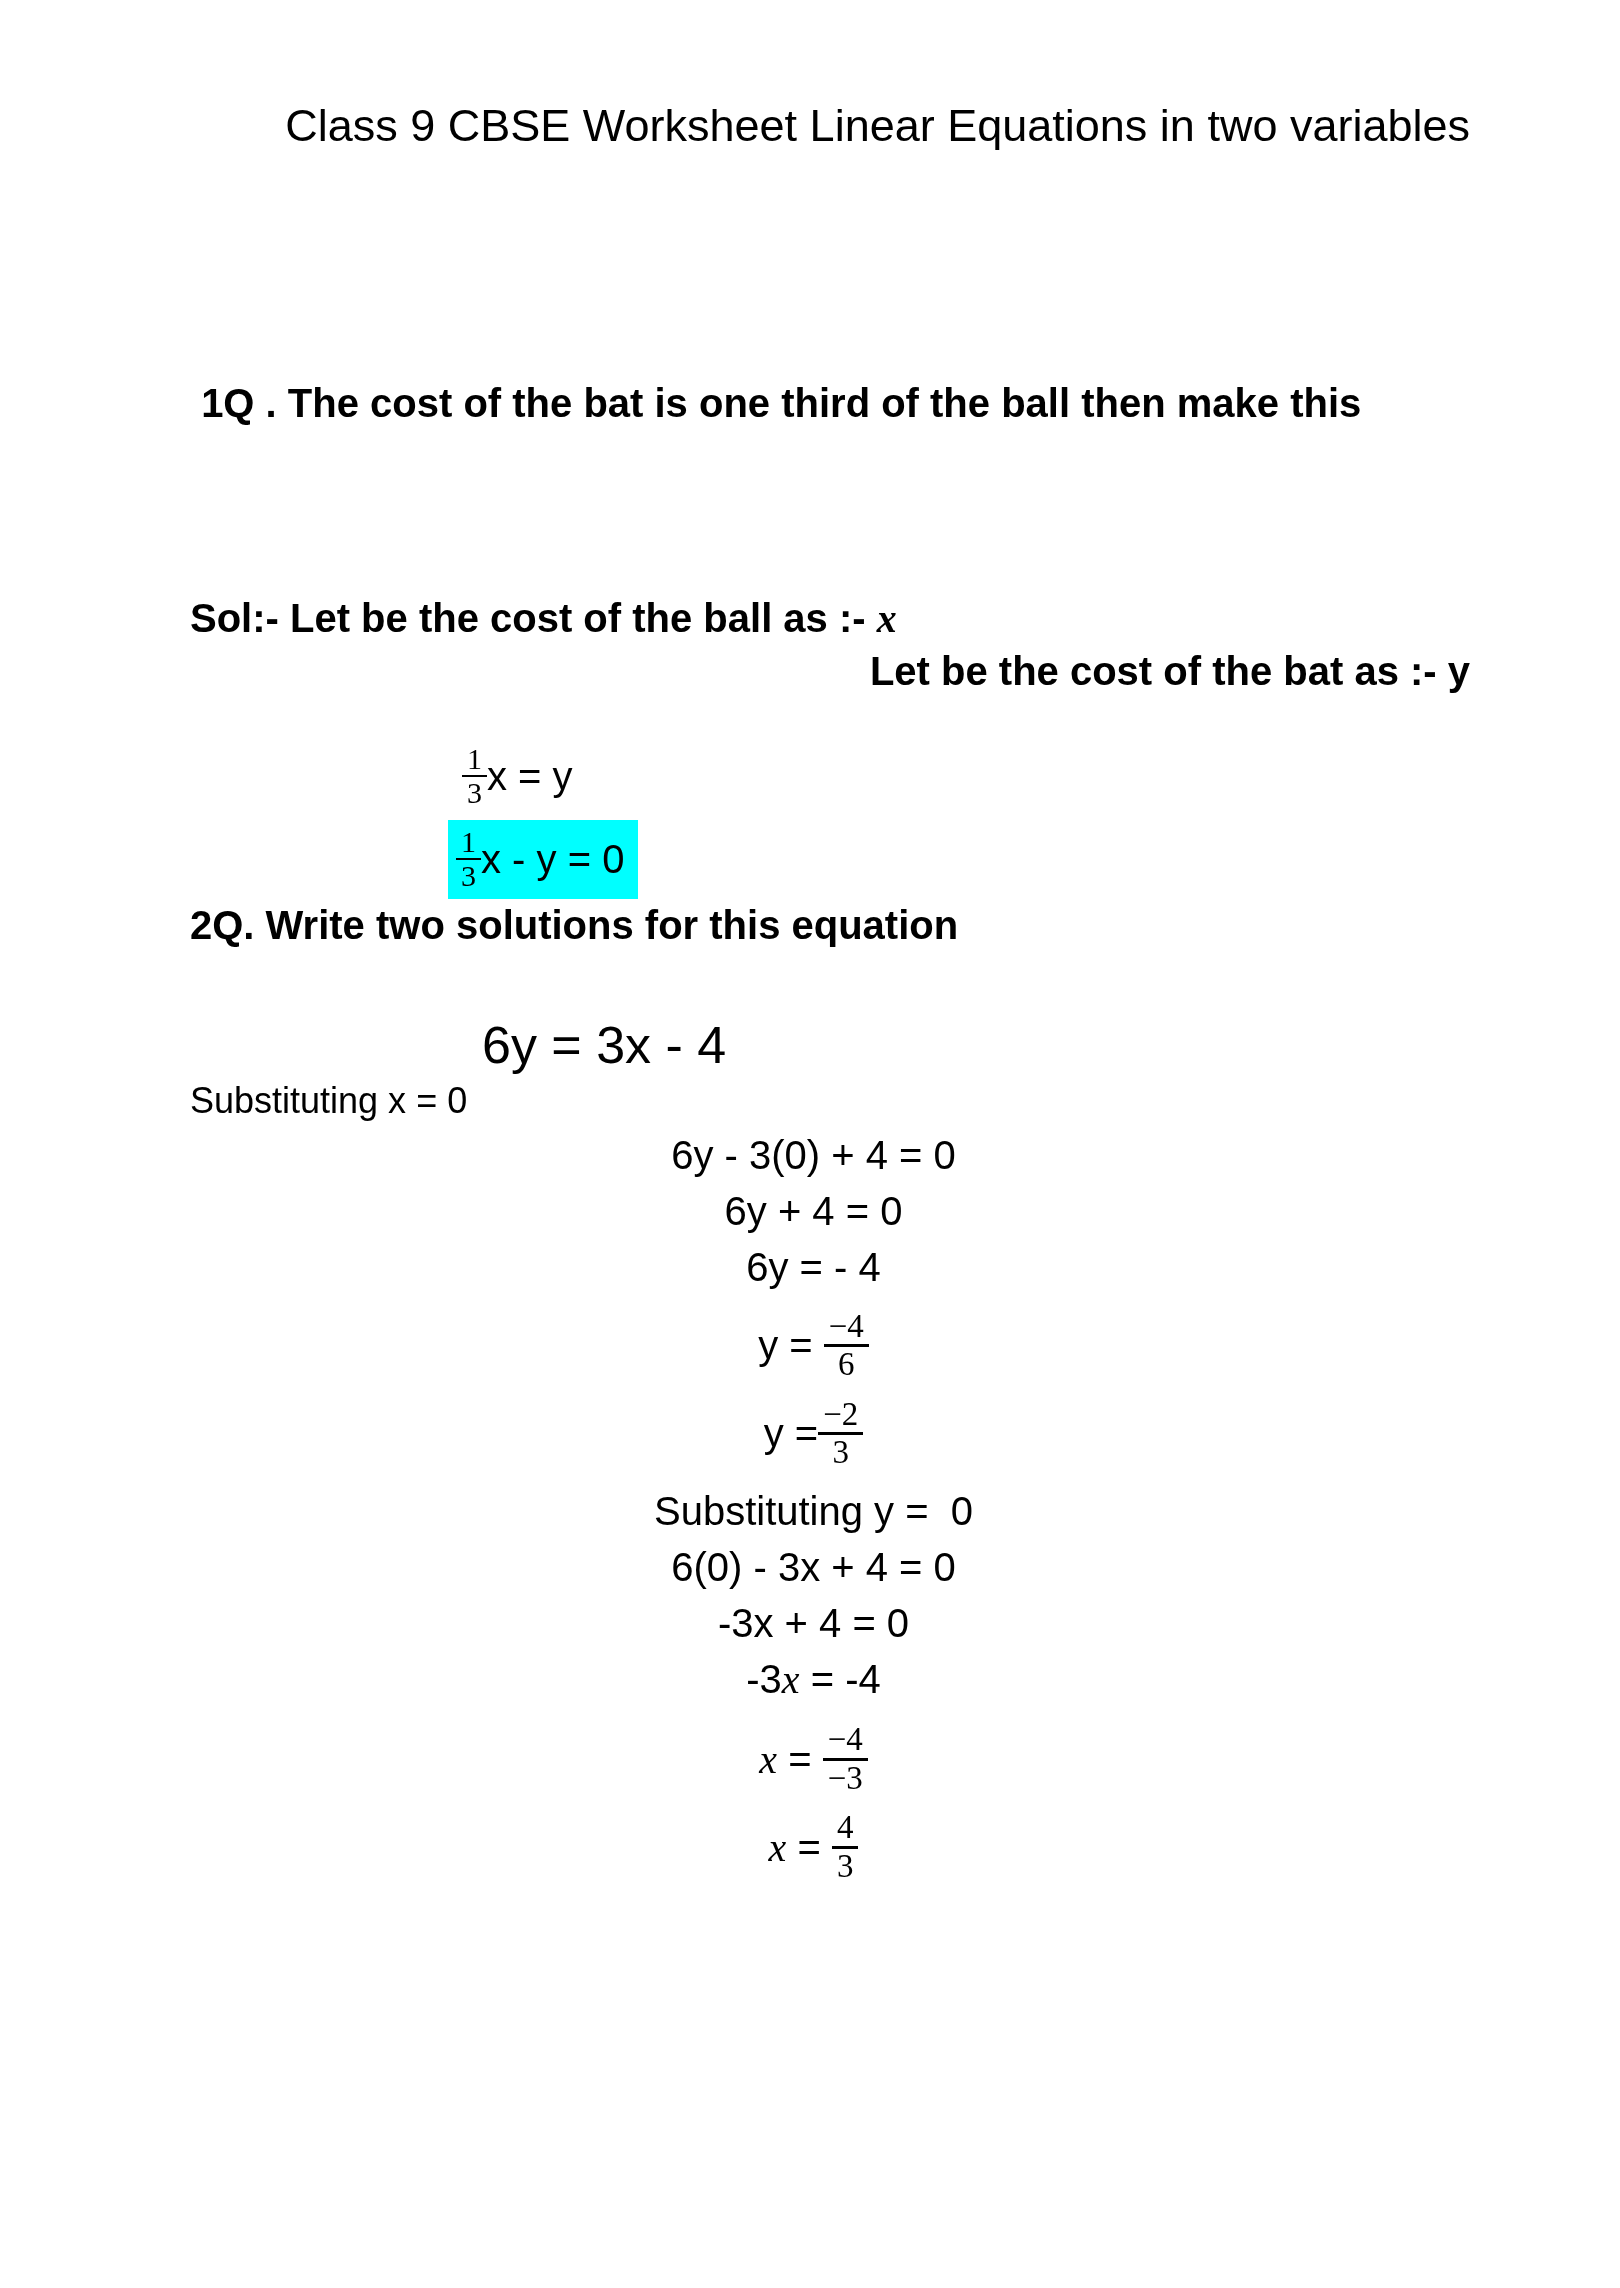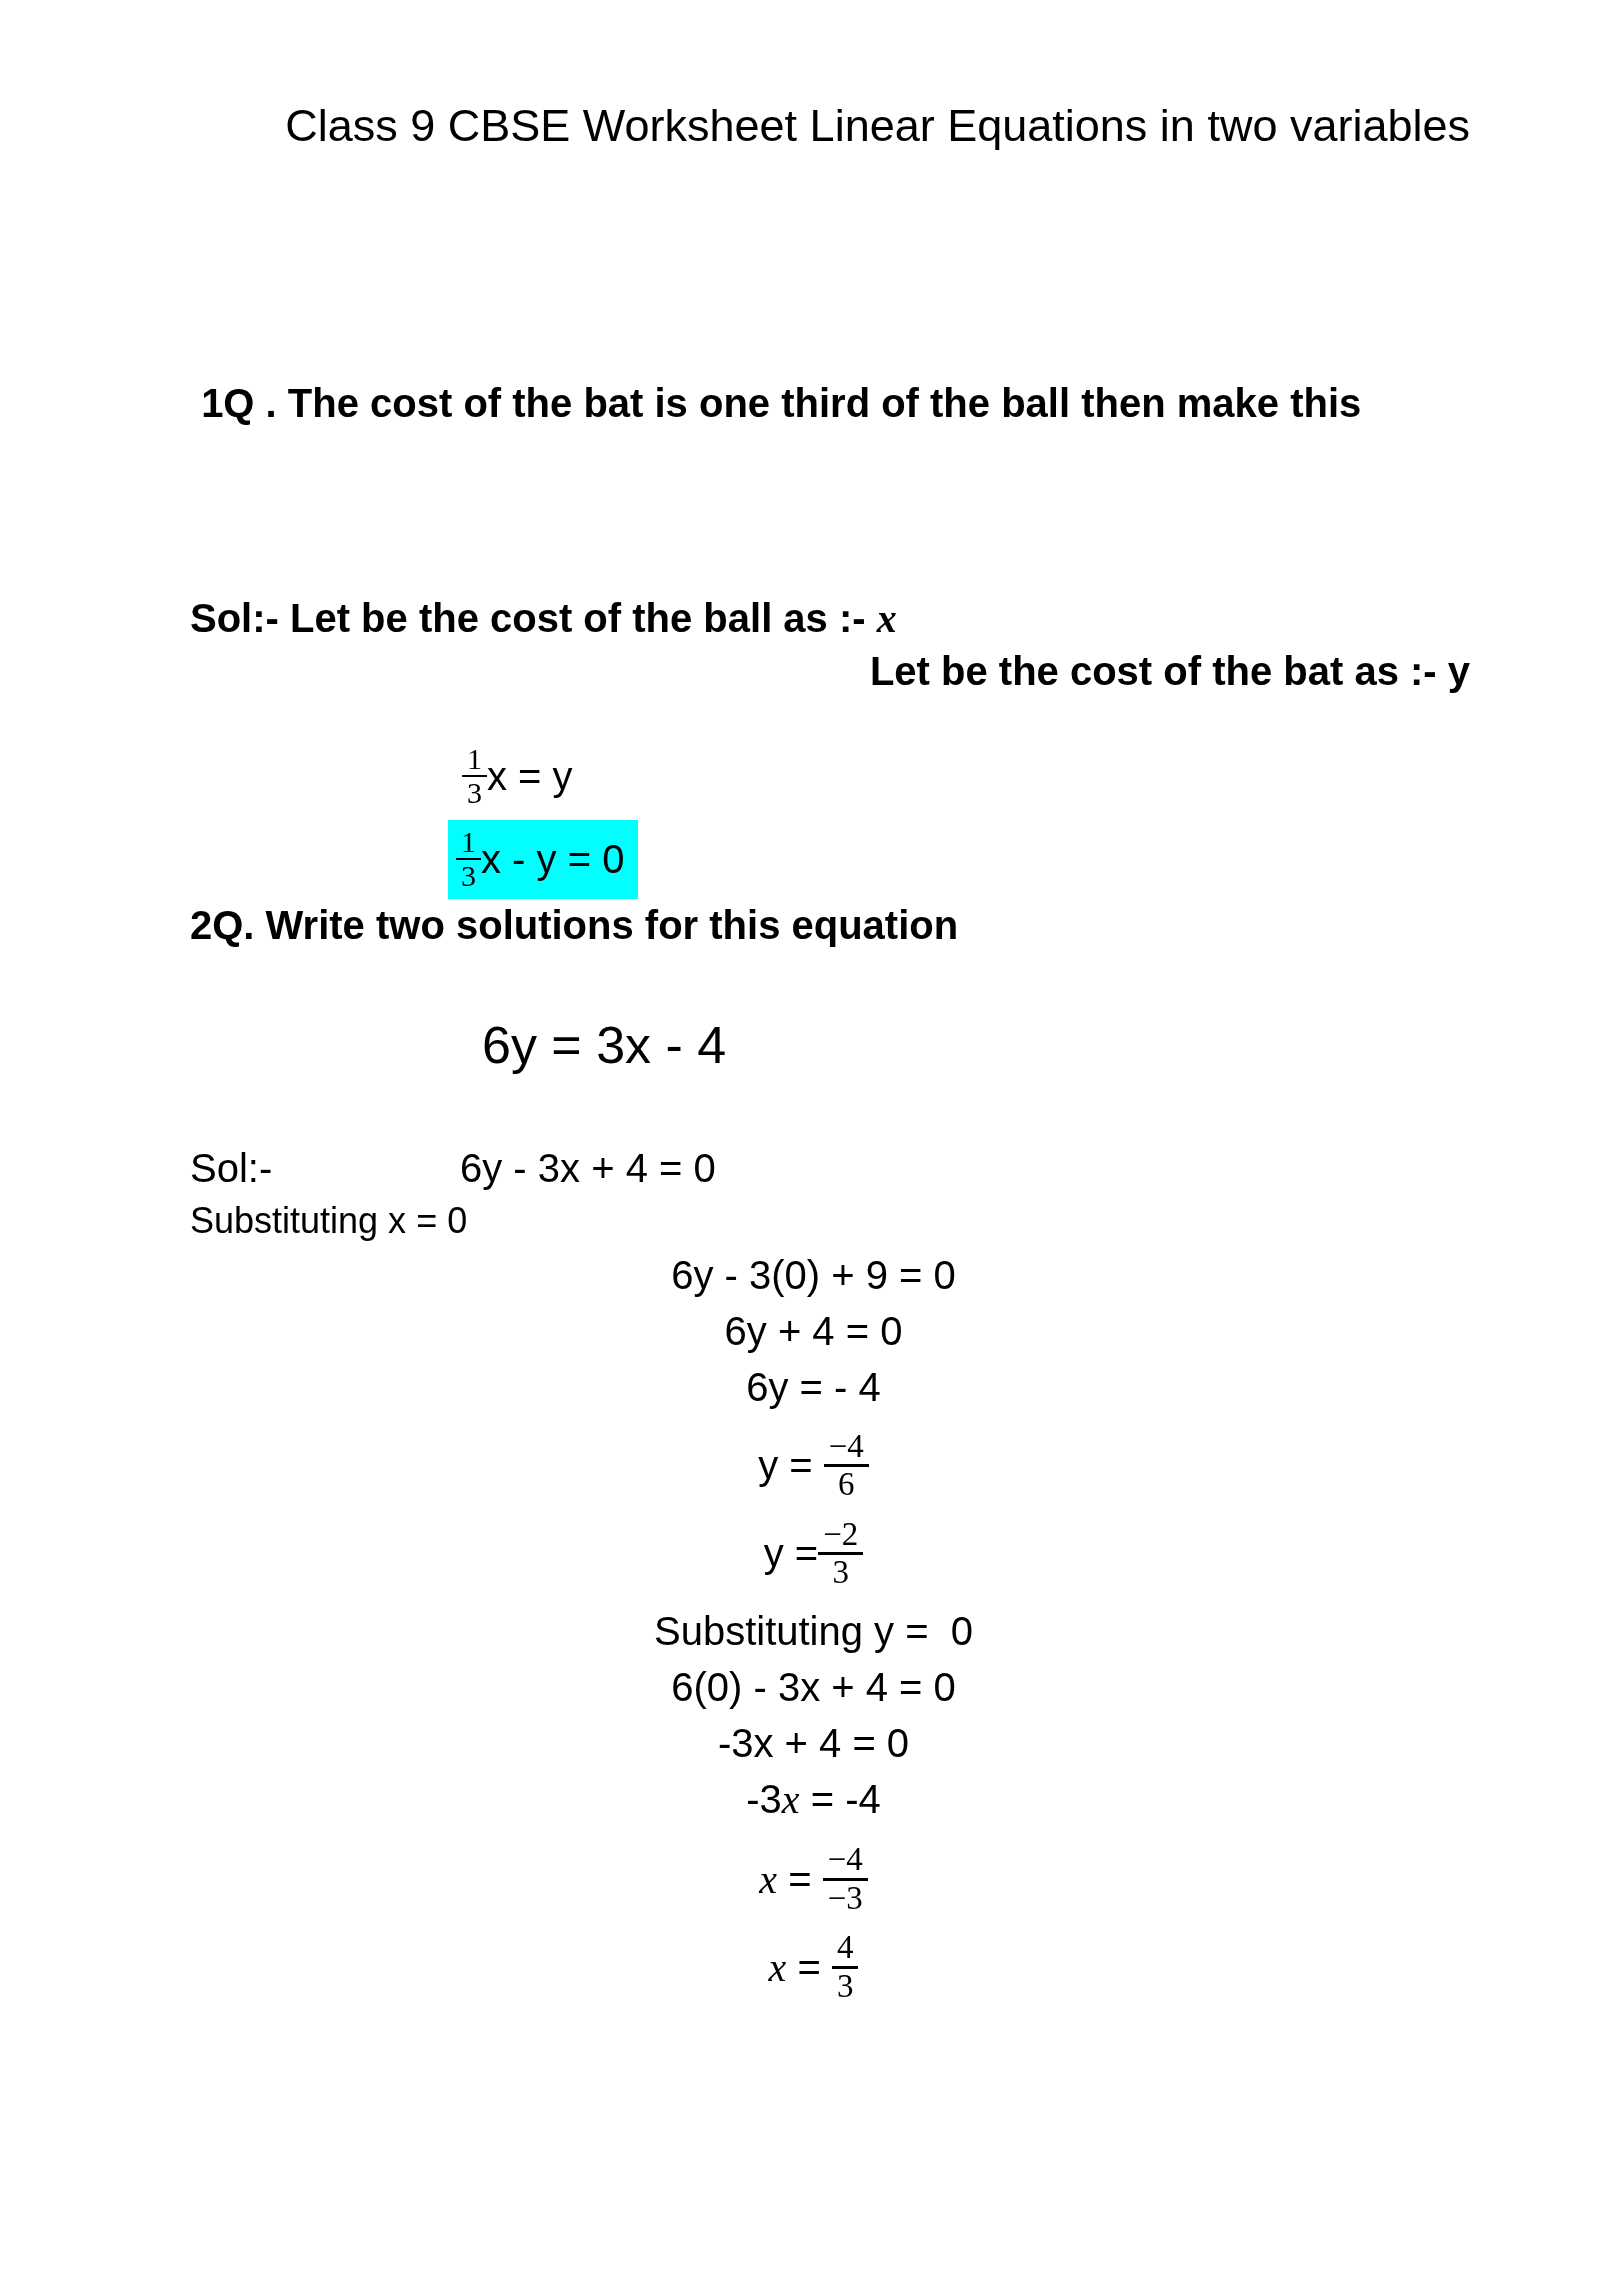--- a/index.html
+++ b/index.html
@@ -64,27 +64,24 @@
   <div class="eqrow eq2row">
     <span class="hlbox hl" style="background-color: rgb(0, 255, 255);">
       <span class="frac small"><span class="num">1</span><span class="den">3</span></span><span>x - y = 0</span>
     </span>
   </div>
 
   <div class="body-text q2head">2Q. Write two solutions for this equation</div>
 
   <div class="givenEq">6y = 3x - 4</div>
 
-  <div class="solrow">
-    <span class="lbl">Sol:-</span><span>6y - 3x + 4 = 0</span>
-  </div>
   <div class="substX">Substituting x = 0</div>
 
   <div class="chain">
-    <div class="mline">6y - 3(0) + 9 = 0</div>
+    <div class="mline">6y - 3(0) + 4 = 0</div>
     <div class="mline">6y + 4 = 0</div>
     <div class="mline">6y = - 4</div>
 
     <div class="fline">
       <span class="inner"><span>y = </span><span class="frac"><span class="num">−4</span><span class="den">6</span></span></span>
     </div>
 
     <div class="fline">
       <span class="inner"><span>y =</span><span class="frac"><span class="num">−2</span><span class="den">3</span></span></span>
     </div>

